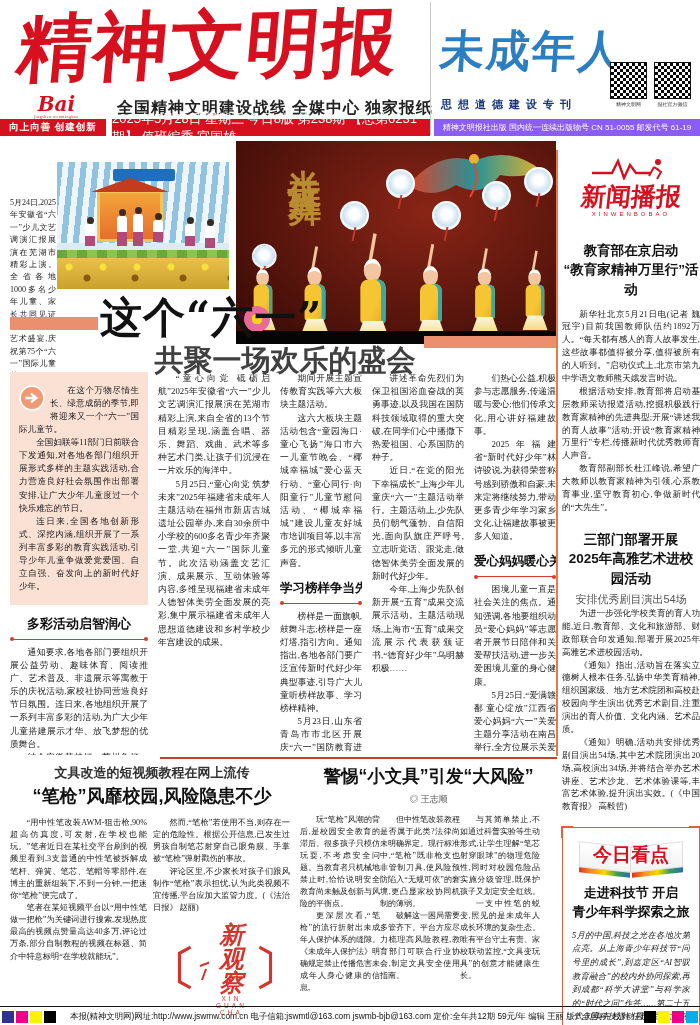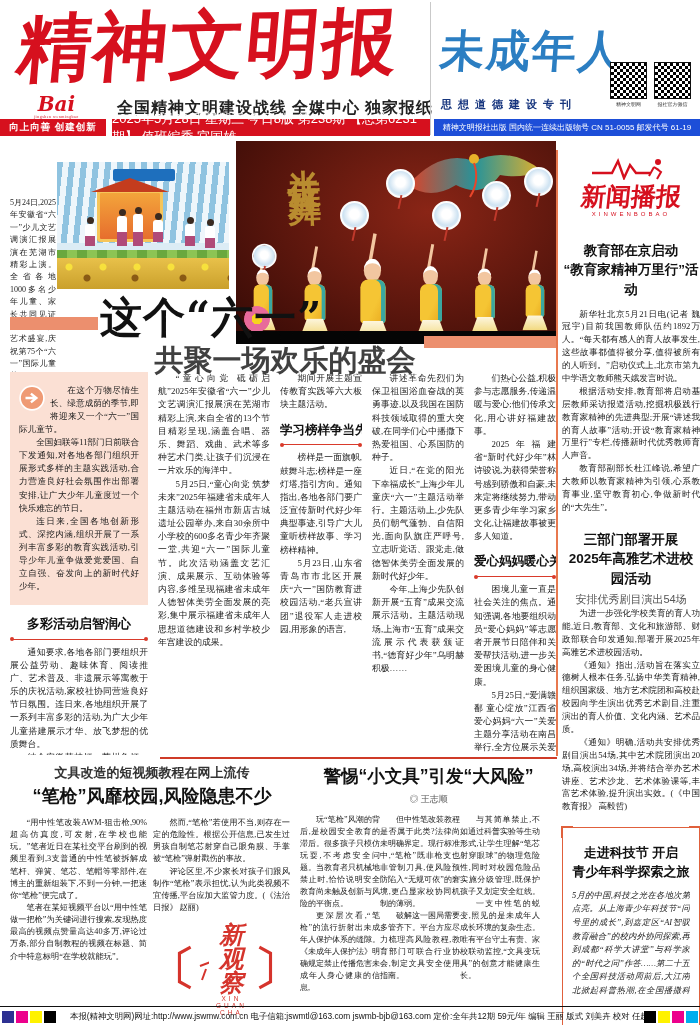--- a/index.html
+++ b/index.html
@@ -24,21 +24,21 @@
   .m-divider{position:absolute;left:430px;top:2px;width:1px;height:133px;background:#c9c9c9;}
   .e-title{position:absolute;left:440px;top:22px;font-size:44px;font-weight:bold;color:#2b7ec2;
            letter-spacing:2px;transform:skewX(-4deg);font-family:"Liberation Sans",sans-serif;}
   .e-sub{position:absolute;left:441px;top:97px;font-size:11px;font-weight:bold;color:#16357e;letter-spacing:6px;white-space:nowrap;}
   .qr{position:absolute;top:62px;width:37px;height:37px;border:1px solid #111;background:
       linear-gradient(45deg,#000 25%,transparent 25%,transparent 75%,#000 75%),
       linear-gradient(45deg,#000 25%,#fff 25%,#fff 75%,#000 75%);
       background-size:6px 6px;background-position:0 0,3px 3px;}
   .qr-label{position:absolute;top:101px;width:41px;font-size:5px;text-align:center;color:#333;
             font-family:"Liberation Sans",sans-serif;}
-  .e-bar{position:absolute;left:434px;top:119px;width:266px;height:17px;background:#1d4ed8;color:#fff;
+  .e-bar{position:absolute;left:434px;top:119px;width:266px;height:17px;background:#8b5cf6;color:#fff;
          font-size:8px;font-family:"Liberation Sans",sans-serif;display:flex;align-items:center;justify-content:center;}
 
   
   .lead-caption{position:absolute;left:10px;top:197px;width:46px;height:114px;font-size:8px;
                 line-height:1.55;text-align:justify;color:#222;}
   .lead-caption .credit{display:block;text-align:right;margin-top:2px;font-weight:bold;}
   #photoL{position:absolute;left:57px;top:162px;width:172px;height:127px;overflow:hidden;background:#dcecf5;}
   .pl-awning{position:absolute;inset:0 0 46px 0;background:repeating-linear-gradient(96deg,#8fc3e0 0 6px,#eef6fb 6px 12px);}
   .pl-sign{position:absolute;top:7px;left:56px;width:62px;height:12px;background:#1e6fbd;border-radius:2px;}
   .pl-pav{position:absolute;top:28px;left:40px;width:66px;height:52px;background:linear-gradient(#f4a83c,#e66a2c);border-radius:4px;box-shadow:inset 0 0 0 3px #f6c55a;}
@@ -269,20 +269,21 @@
           <p class="para">结合安徽花鼓灯、芦州鱼灯、望江挑花等非遗元素编创的《芦州鱼灯戏金狮》《闹灯会》《太平鼓迎春太平》等节目,展现了徽风皖韵的独特魅力……5月24日,</p>
         </div>
     </div>
     <div class="col c2" data-name="main-col-2">
         <p class="para">“童心向党 砥砺启航”2025年安徽省“六一”少儿文艺调演汇报展演在芜湖市精彩上演,来自全省的13个节目精彩呈现,涵盖合唱、器乐、舞蹈、戏曲、武术等多种艺术门类,让孩子们沉浸在一片欢乐的海洋中。</p>
         <p class="para">5月25日,“童心向党 筑梦未来”2025年福建省未成年人主题活动在福州市新店古城遗址公园举办,来自30余所中小学校的600多名青少年齐聚一堂,共迎“六一”国际儿童节。此次活动涵盖文艺汇演、成果展示、互动体验等内容,多维呈现福建省未成年人德智体美劳全面发展的亮彩,集中展示福建省未成年人思想道德建设和乡村学校少年宫建设的成果。</p>
       </div>
     <div class="col c3" data-name="main-col-3">
       <div data-name="col3-top-text">
           <p class="para">期间开展主题宣传教育实践等六大板块主题活动。</p>
+          <p class="para">这六大板块主题活动包含“童园海口·童心飞扬”海口市六一儿童节晚会、“椰城幸福城”爱心蓝天行动、“童心同行·向阳童行”儿童节慰问活动、“椰城幸福城”建设儿童友好城市培训项目等,以丰富多元的形式倾听儿童声音。</p>
         </div>
       <div class="sec-head" style="font-size:12.5px" data-name="section-title-role-models">学习榜样争当先进</div>
       <div class="sec-rule" data-name="section-rule"></div>
       <div data-name="section-body-role-models">
           <p class="para">榜样是一面旗帜,鼓舞斗志;榜样是一座灯塔,指引方向。通知指出,各地各部门要广泛宣传新时代好少年典型事迹,引导广大儿童听榜样故事、学习榜样精神。</p>
           <p class="para">5月23日,山东省青岛市市北区开展庆“六一”国防教育进校园活动,“老兵宣讲团”退役军人走进校园,用形象的语言,</p>
         </div>
     </div>
     <div class="col c4" data-name="main-col-4">
         <p class="para">讲述革命先烈们为保卫祖国浴血奋战的英勇事迹,以及我国在国防科技领域取得的重大突破,在同学们心中播撒下热爱祖国、心系国防的种子。</p>
@@ -384,20 +385,27 @@
     <div class="sb-body2" data-name="sidebar-article2-body">
         <p class="para">为进一步强化学校美育的育人功能,近日,教育部、文化和旅游部、财政部联合印发通知,部署开展2025年高雅艺术进校园活动。</p>
         <p class="para">《通知》指出,活动旨在落实立德树人根本任务,弘扬中华美育精神,组织国家级、地方艺术院团和高校赴校园向学生演出优秀艺术剧目,注重演出的育人价值、文化内涵、艺术品质。</p>
         <p class="para">《通知》明确,活动共安排优秀剧目演出54场,其中艺术院团演出20场,高校演出34场,并将结合举办艺术讲座、艺术沙龙、艺术体验课等,丰富艺术体验,提升演出实效。(《中国教育报》 高毅哲)</p>
       </div>
 
     <div id="todaybox" data-name="today-highlights-box">
       <div class="tb-corner tb-c1"></div>
       <div class="tb-corner tb-c2"></div>
 
+      <div class="tb-book" data-name="open-book-icon">
+        <div class="tb-page l"></div>
+          <div class="tb-page r"></div>
+        <div class="tb-rain l"></div>
+          <div class="tb-rain r"></div>
+        <div class="tb-logo-text" data-name="today-highlights-logo">今日看点</div>
+      </div>
       <div class="tb-head" data-name="today-headline">
         <div>走进科技节 开启</div>
         <div>青少年科学探索之旅</div>
       </div>
       <div class="tb-body" data-name="today-body">
         <span>5月的中国,科技之光在各地次第点亮。从上海青少年科技节“问号里的成长”,到嘉定区“AI智驭教育融合”的校内外协同探索,再到成都“科学大讲堂”与科学家的“时代之问”作答……第二十五个全国科技活动周前后,大江南北掀起科普热潮,在全国播撒科学种子。</span>
       </div>
 
     </div>
   </div>

